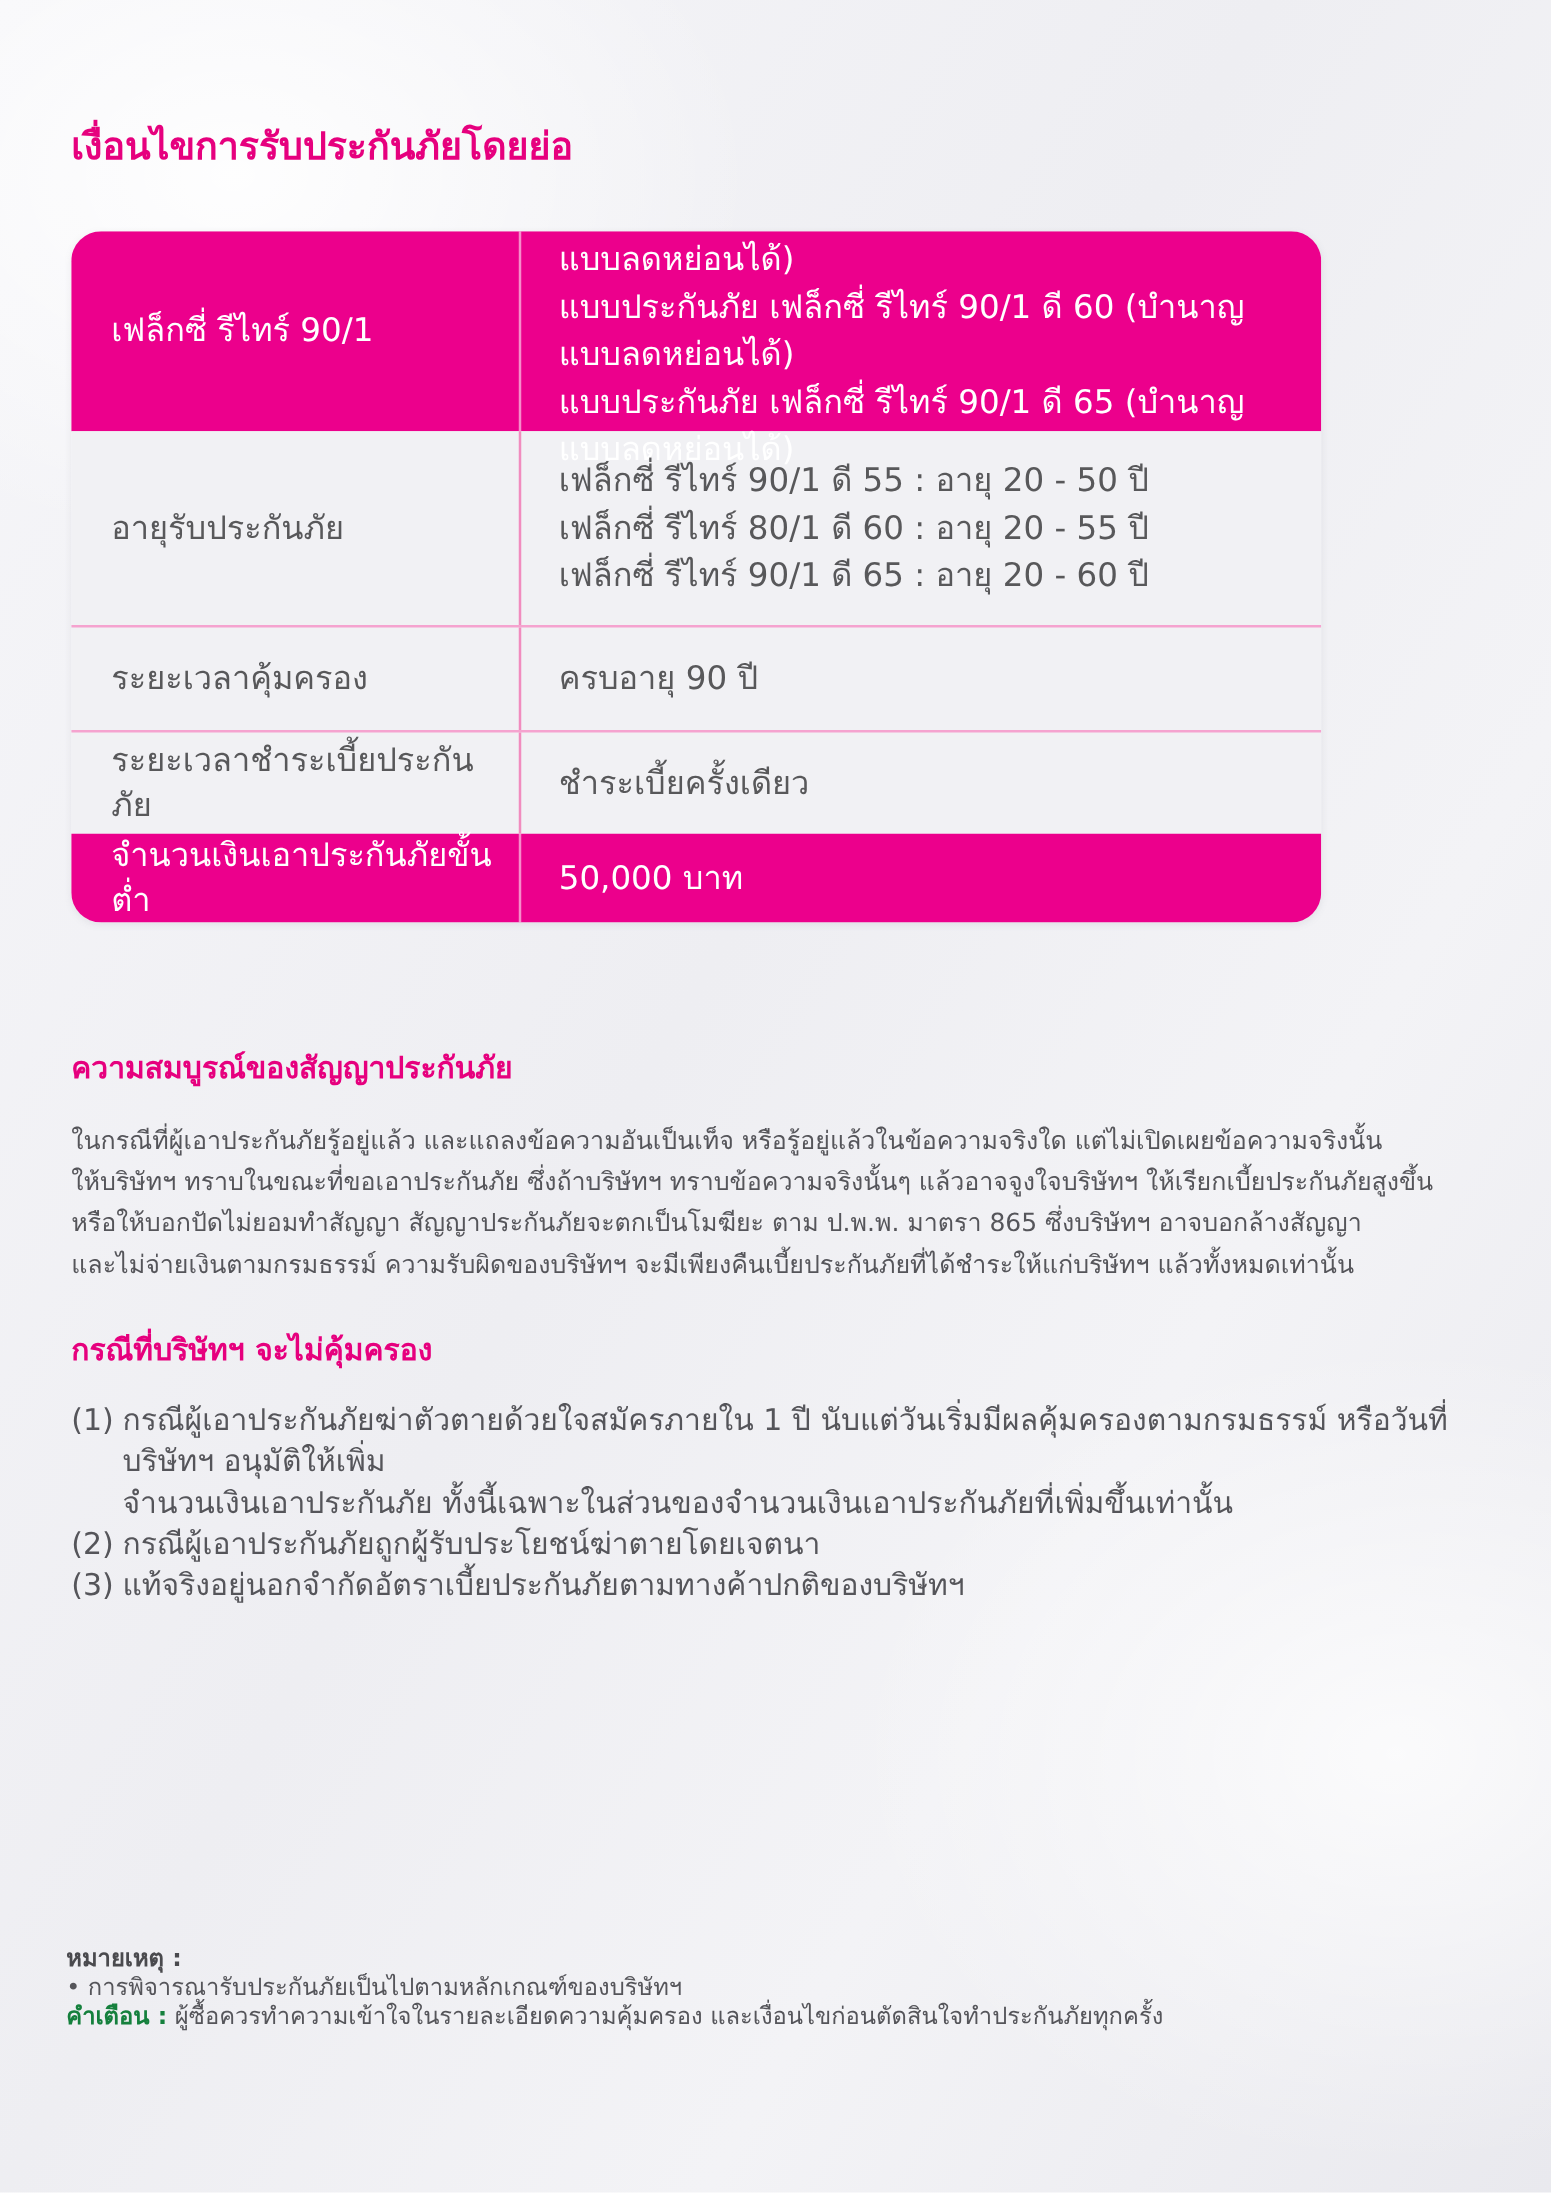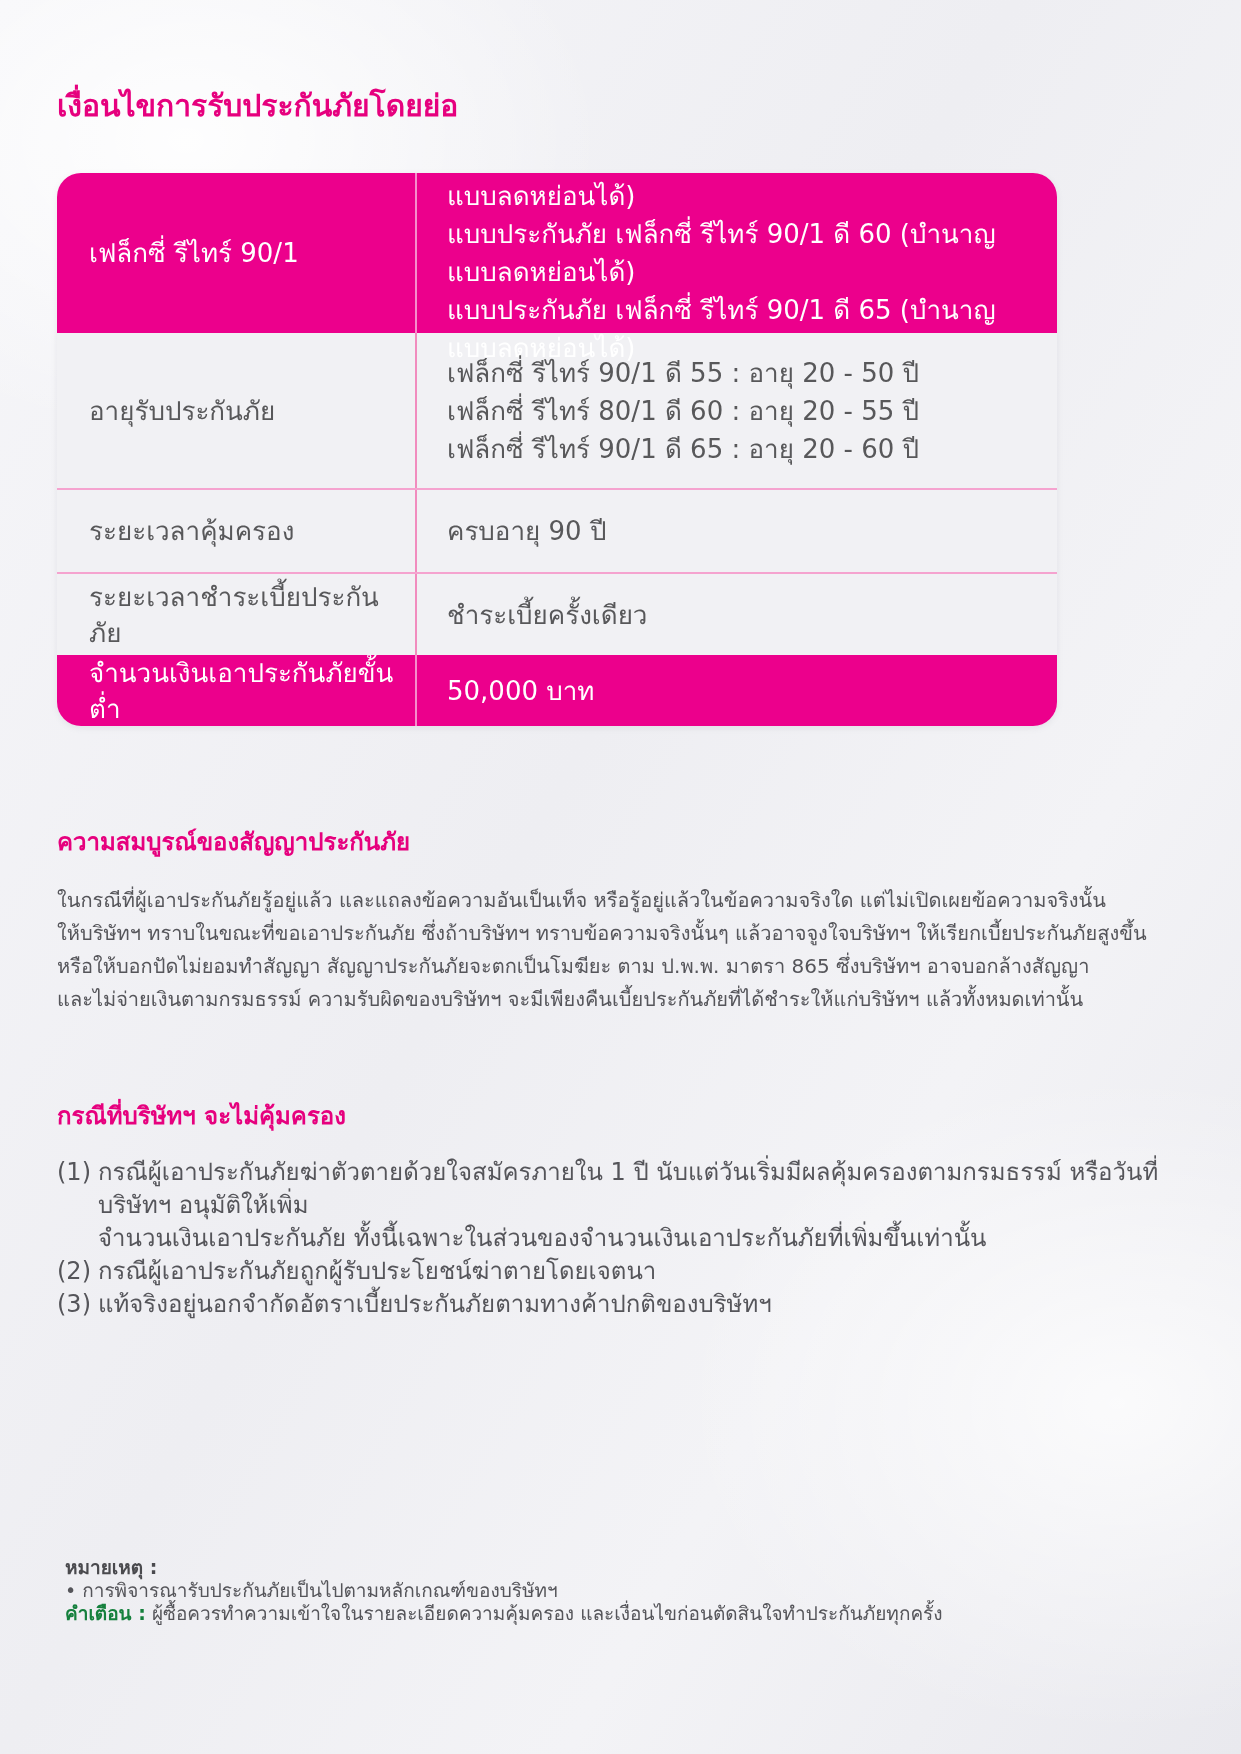--- a/index.html
+++ b/index.html
@@ -7,21 +7,21 @@
     width: 1241px;
     height: 1754px;
     font-family: "DejaVu Sans", "Liberation Sans", sans-serif;
     position: relative;
     background:
       radial-gradient(ellipse 700px 500px at 15% 8%, rgba(255,255,255,0.9) 0%, rgba(255,255,255,0) 60%),
       radial-gradient(ellipse 800px 600px at 90% 80%, rgba(255,255,255,0.75) 0%, rgba(255,255,255,0) 55%),
       linear-gradient(120deg, #f6f6f9 0%, #eeeef2 45%, #f3f3f6 70%, #e9e9ee 100%);
     overflow: hidden;
   }
-  .content { padding: 0 57px; }
+  .content { padding: 12px 57px; }
 
   .page-title {
     margin: 0;
     padding-top: 86px;
     font-size: 30px;
     line-height: 40px;
     font-weight: bold;
     color: #e6007e;
   }
 
@@ -75,35 +75,35 @@
     font-weight: bold;
     color: #e6007e;
   }
   .heading-validity { margin-top: 96px; }
   .paragraph {
     margin-top: 22px;
     color: #55555a;
     font-size: 20px;
     line-height: 33px;
   }
-  .heading-exclusions { margin-top: 80px; }
+  .heading-exclusions { margin-top: 32px; }
   .exclusion-list {
     margin-top: 20px;
     color: #55555a;
     font-size: 24px;
     line-height: 33px;
   }
   .exclusion-item { display: flex; }
   .item-num { width: 41px; flex: 0 0 41px; }
   .item-body { flex: 1; }
 
   
   .notes {
     position: absolute;
-    left: 65px;
+    left: 53px;
     top: 1556px;
     width: 1120px;
     color: #55555a;
     font-size: 19px;
     line-height: 23px;
   }
   .notes-label { font-weight: bold; color: #4a4a4e; }
   .bold { font-weight: bold; color: #15803d; }
 </style>
 </head>

